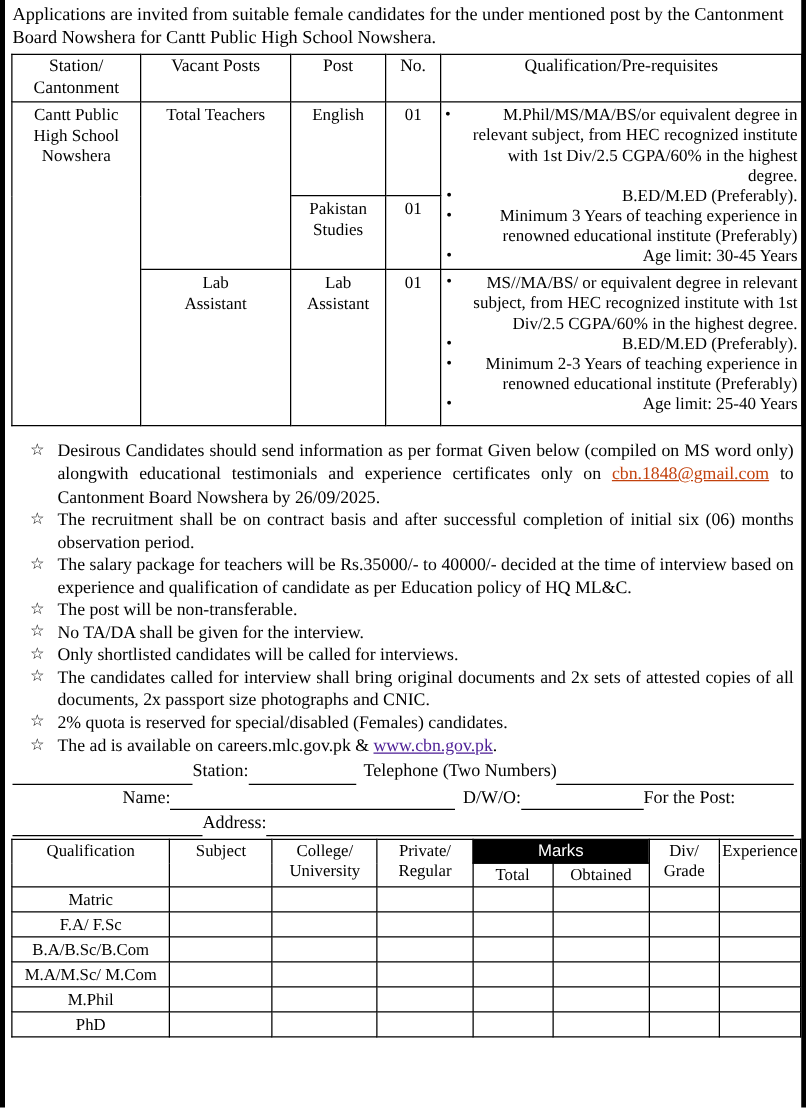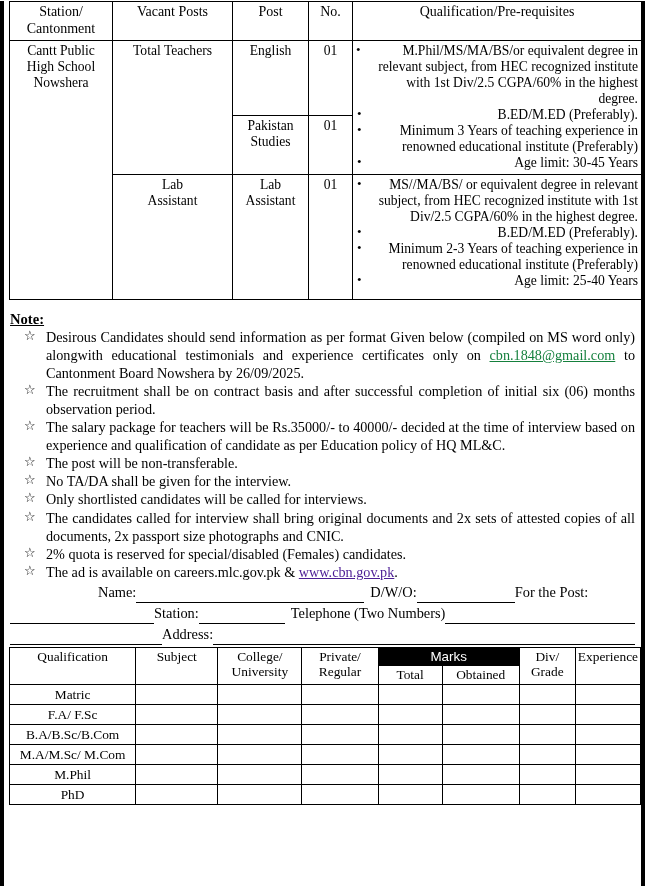--- a/index.html
+++ b/index.html
@@ -180,20 +180,24 @@
   .qf-obtained { width: 77px; }
   .qf-div { width: 56px; }
   .qf-exp { width: 65px; }
 </style>
 </head>
 <body>
 
 <div class="page">
 
 
+  <div class="intro">
+    <div>Applications are invited from suitable female candidates for the under mentioned post by the Cantonment</div>
+    <div class="last">Board Nowshera for Cantt Public High School Nowshera.</div>
+  </div>
 
   <table class="vac">
     <colgroup>
       <col class="c-station">
         <col class="c-vacant">
         <col class="c-post">
         <col class="c-no">
         <col class="c-qual">
     </colgroup>
     <thead>
@@ -252,24 +256,23 @@
             <li>MS//MA/BS/  or   equivalent degree in relevant subject, from HEC recognized institute with 1st Div/2.5   CGPA/60% in the highest degree.</li>
             <li>B.ED/M.ED (Preferably).</li>
             <li>Minimum 2-3 Years of teaching experience in renowned educational institute (Preferably)</li>
             <li>Age limit: 25-40 Years</li>
           </ul>
         </td>
       </tr>
     </tbody>
   </table>
 
-  <div class="note-title">Note:</div>
   <ul class="notes">
     <li>
-      <span class="star">☆</span><span>Desirous Candidates should send information as per format Given below (compiled on MS word only) alongwith educational testimonials and experience certificates only on </span><a class="ul-link" href="#" style="color:#15803d">cbn.1848@gmail.com</a><span> to Cantonment Board Nowshera by 26/09/2025.</span>
+      <span class="star">☆</span><span>Desirous Candidates should send information as per format Given below (compiled on MS word only) alongwith educational testimonials and experience certificates only on </span><a class="ul-link" href="#" style="color:#c2410c">cbn.1848@gmail.com</a><span> to Cantonment Board Nowshera by 26/09/2025.</span>
     </li>
     <li>
       <span class="star">☆</span><span>The recruitment shall be on contract basis and after successful completion of initial six (06) months observation period.</span>
     </li>
     <li>
       <span class="star">☆</span><span>The salary package for teachers will be Rs.35000/- to 40000/- decided at the time of interview based on experience and qualification of candidate as per Education policy of HQ ML&amp;C.</span>
     </li>
     <li class="nojust">
       <span class="star">☆</span><span>The post will be non-transferable.</span>
     </li>
@@ -284,36 +287,36 @@
     </li>
     <li class="nojust">
       <span class="star">☆</span><span>2% quota is reserved for special/disabled (Females) candidates.</span>
     </li>
     <li class="nojust">
       <span class="star">☆</span><span>The ad is available on careers.mlc.gov.pk &amp; </span><a class="ul-link" href="#" style="color:#4c1d95">www.cbn.gov.pk</a><span>.</span>
     </li>
   </ul>
 
   <div class="formblock">
+    <div class="frow">
+      <span class="fline" style="width:144px"></span>
+      <span class="flabel">Station:</span>
+      <span class="fline" style="width:86px"></span>
+      <span class="sp"></span>
+      <span class="flabel">Telephone  (Two Numbers)</span>
+      <span class="fgrow"></span>
+    </div>
     <div class="frow">
       <span class="fline" style="width:88px;border-bottom:none"></span>
       <span class="flabel">Name:</span>
       <span class="fline" style="width:228px"></span>
       <span class="sp"></span>
       <span class="flabel">D/W/O:</span>
       <span class="fline" style="width:98px"></span>
       <span class="flabel">For the Post:</span>
-    </div>
-    <div class="frow">
-      <span class="fline" style="width:144px"></span>
-      <span class="flabel">Station:</span>
-      <span class="fline" style="width:86px"></span>
-      <span class="sp"></span>
-      <span class="flabel">Telephone  (Two Numbers)</span>
-      <span class="fgrow"></span>
     </div>
     <div class="frow">
       <span class="fline" style="width:152px"></span>
       <span class="flabel">Address:</span>
       <span class="fgrow"></span>
     </div>
   </div>
 
   <table class="qf">
     <colgroup>

